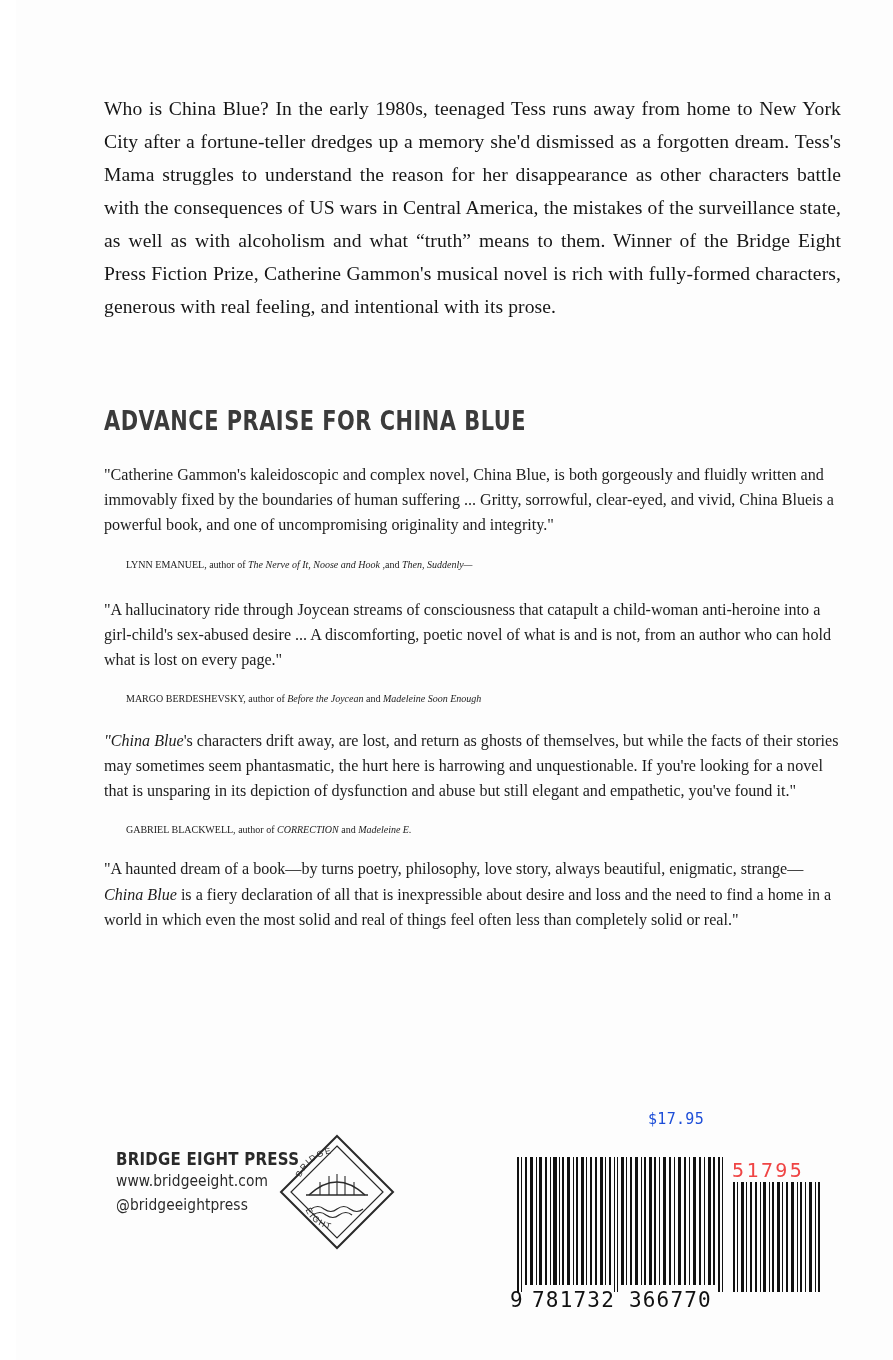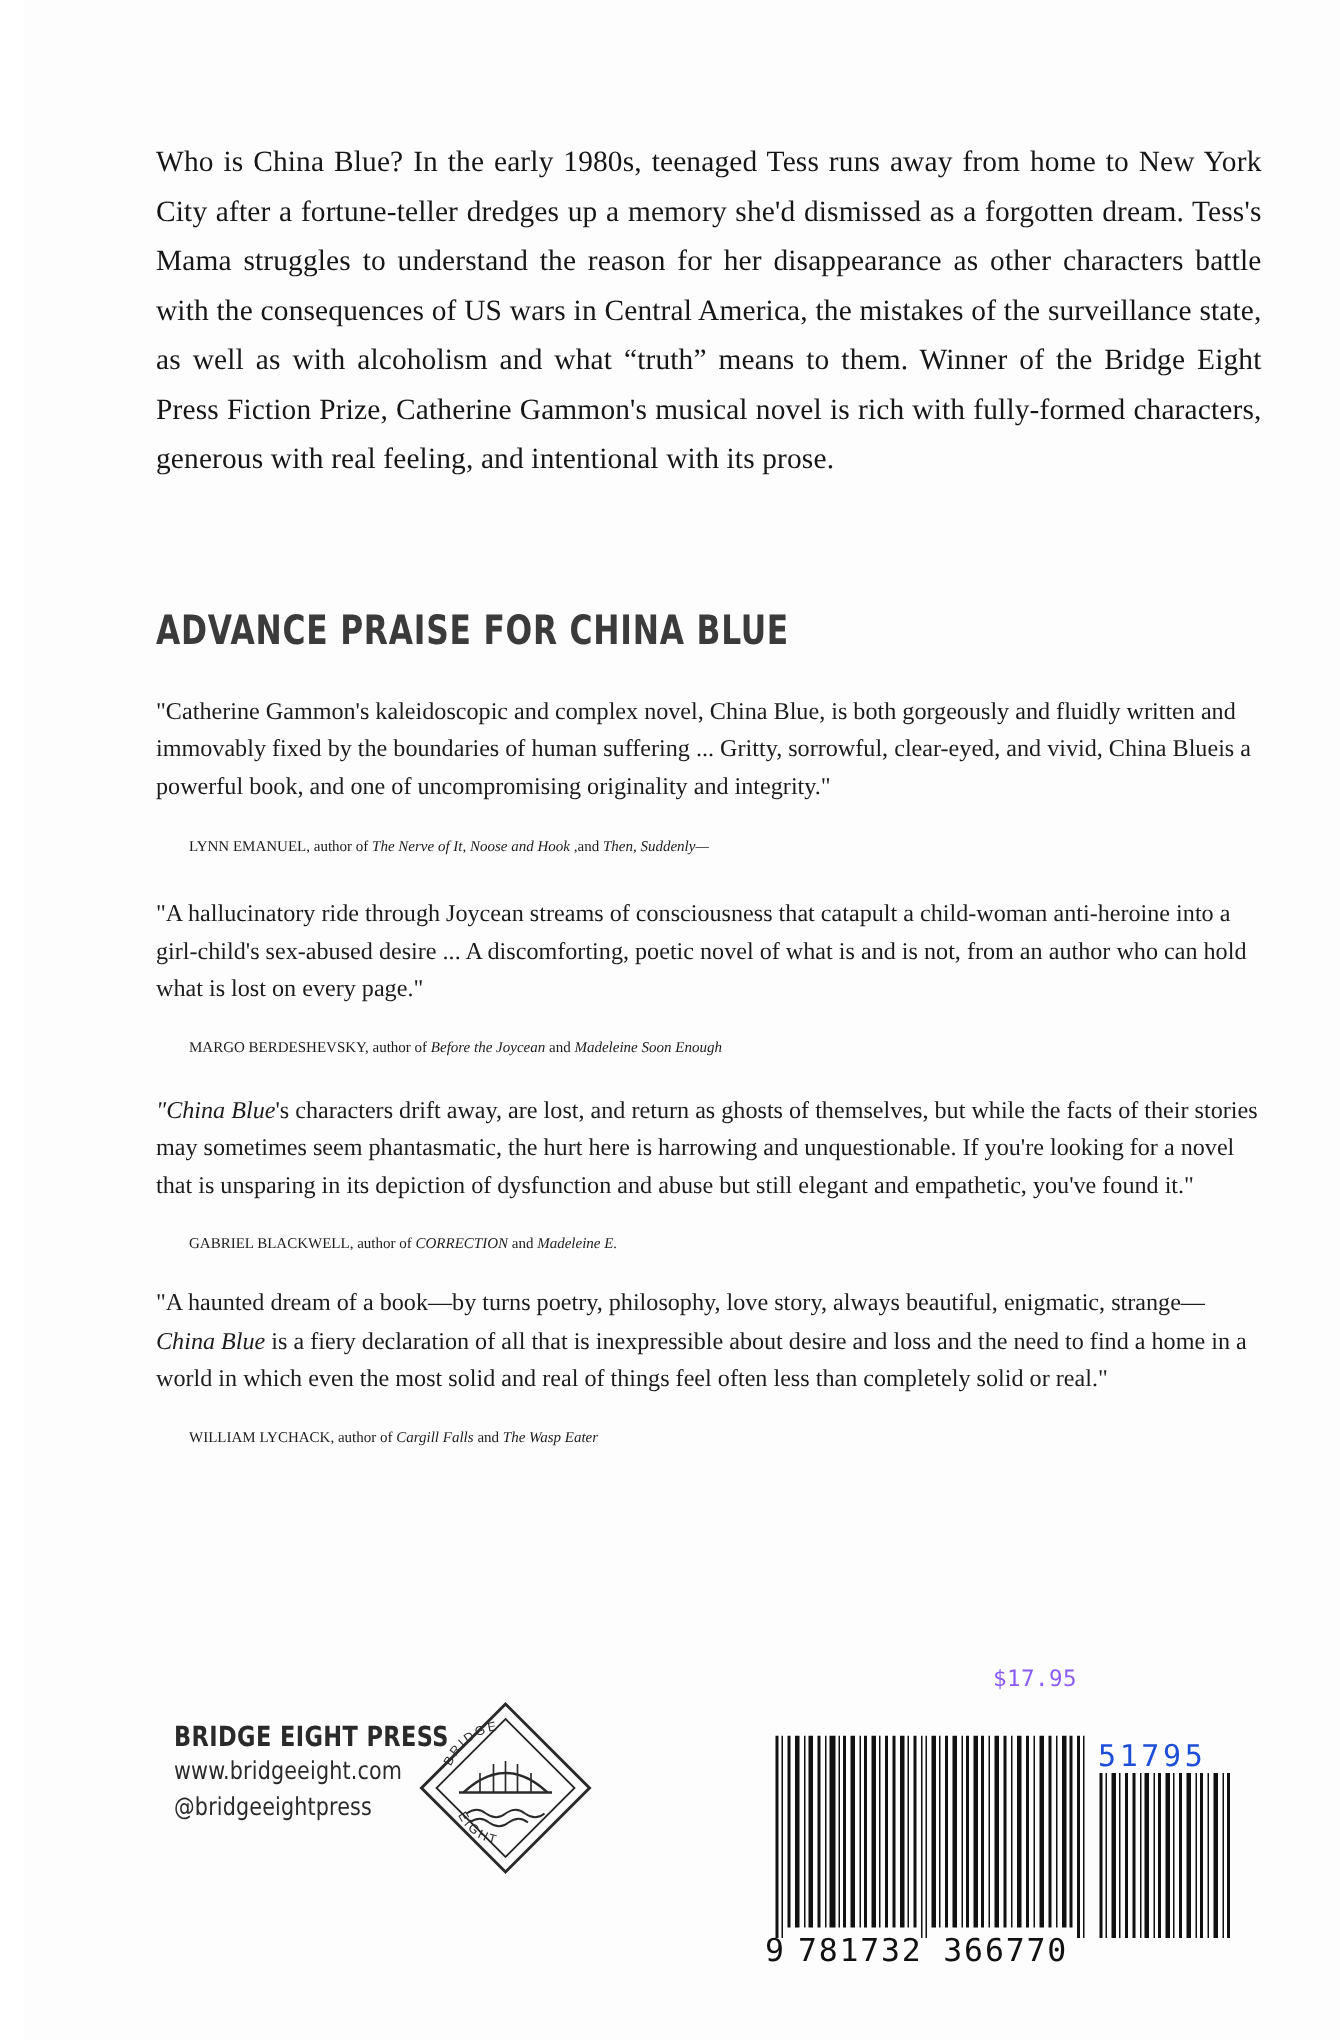--- a/index.html
+++ b/index.html
@@ -118,45 +118,45 @@
   
   .barcode-area {
     position: absolute;
     left: 494px;
     top: 1110px;
     width: 320px;
     height: 200px;
   }
   .price-label {
     position: absolute;
-    left: 152px;
+    left: 138px;
     top: 0px;
     font-family: "DejaVu Sans Mono", monospace;
     font-size: 15px;
-    color: #8b5cf6;
+    color: #1d4ed8;
     letter-spacing: 0.3px;
   }
   .isbn-line {
     position: absolute;
     left: 7px;
     top: 22px;
     font-family: "DejaVu Sans Mono", monospace;
     font-size: 20px;
     letter-spacing: 1.6px;
     color: #111;
     white-space: nowrap;
   }
   .addon-digits {
     position: absolute;
     left: 222px;
     top: 48px;
     font-family: "DejaVu Sans Mono", monospace;
     font-size: 20px;
     letter-spacing: 2.4px;
-    color: #1d4ed8;
+    color: #ef4444;
   }
   .bars-main {
     position: absolute;
     left: 5px;
     top: 47px;
     width: 212px;
     height: 135px;
   }
   .bars-addon {
     position: absolute;
@@ -205,21 +205,20 @@
       <div class="blurb-attr"><span>MARGO BERDESHEVSKY,</span><span> author of </span><em>Before the Joycean</em><span> and </span><em>Madeleine Soon Enough</em></div>
     </div>
 
     <div class="blurb blurb-sp-3">
       <div class="blurb-text"><em>"China Blue</em><span>'s characters drift away, are lost, and return as ghosts of themselves, but while the facts of their stories may sometimes seem phantasmatic, the hurt here is harrowing and unquestionable. If you're looking for a novel that is unsparing in its depiction of dysfunction and abuse but still elegant and empathetic, you've found it."</span></div>
       <div class="blurb-attr"><span>GABRIEL BLACKWELL,</span><span>  author of </span><em>CORRECTION</em><span> and </span><em>Madeleine E.</em></div>
     </div>
 
     <div class="blurb">
       <div class="blurb-text"><span>"A haunted dream of a book—by turns poetry, philosophy, love story, always beautiful, enigmatic, strange—</span><em>China Blue</em><span> is a fiery declaration of all that is inexpressible about desire and loss and the need to find a home in a world in which even the most solid and real of things feel often less than completely solid or real."</span></div>
-      <div class="blurb-attr"><span>WILLIAM LYCHACK,</span><span> author of </span><em>Cargill Falls</em><span> and </span><em>The Wasp Eater</em></div>
     </div>
 
   </div>
 
   <div class="pub-block">
     <div class="pub-name">BRIDGE EIGHT PRESS</div>
     <div class="pub-line">www.bridgeeight.com</div>
     <div class="pub-line">@bridgeeightpress</div>
   </div>
 

